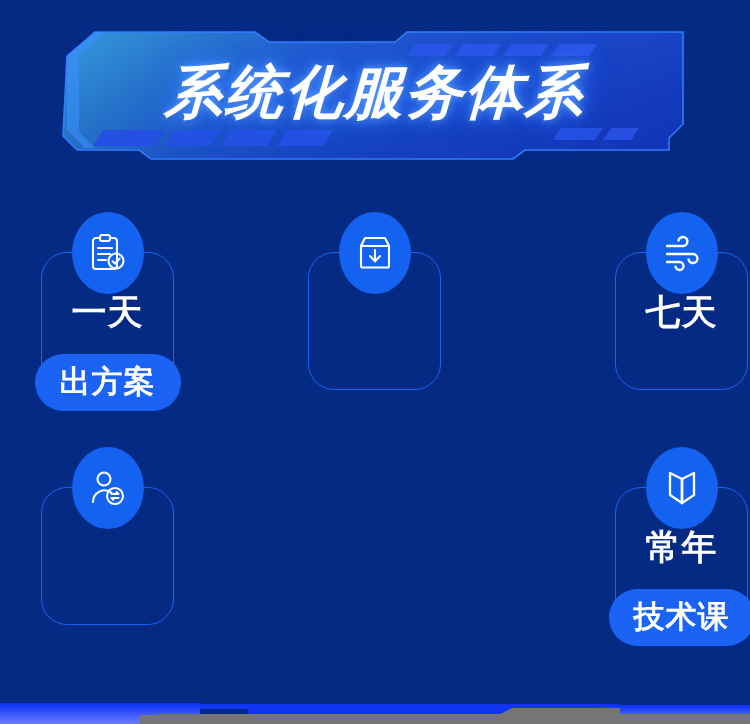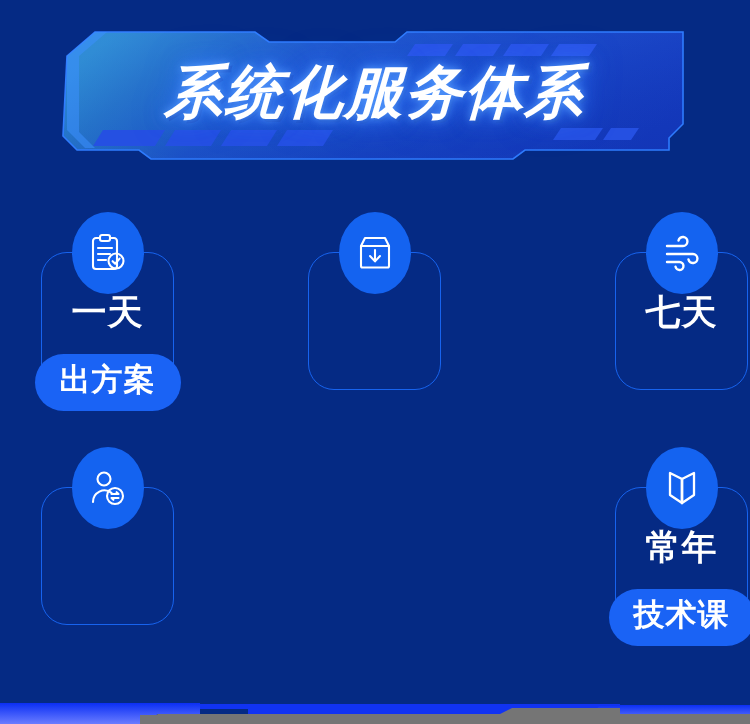--- a/index.html
+++ b/index.html
@@ -134,21 +134,21 @@
     width: 146px;
     height: 57px;
     border-radius: 29px;
     background: #1a63f5;
     display: flex;
     align-items: center;
     justify-content: center;
     z-index: 4;
   }
   .pill span {
-    font-family: Liberation Mono, monospace;
+    font-family: Liberation Serif, serif;
     font-size: 31px;
     font-weight: 700;
     color: #ffffff;
     letter-spacing: 1px;
     line-height: 1;
     white-space: nowrap;
     transform: translateY(-1px);
   }
 
   

